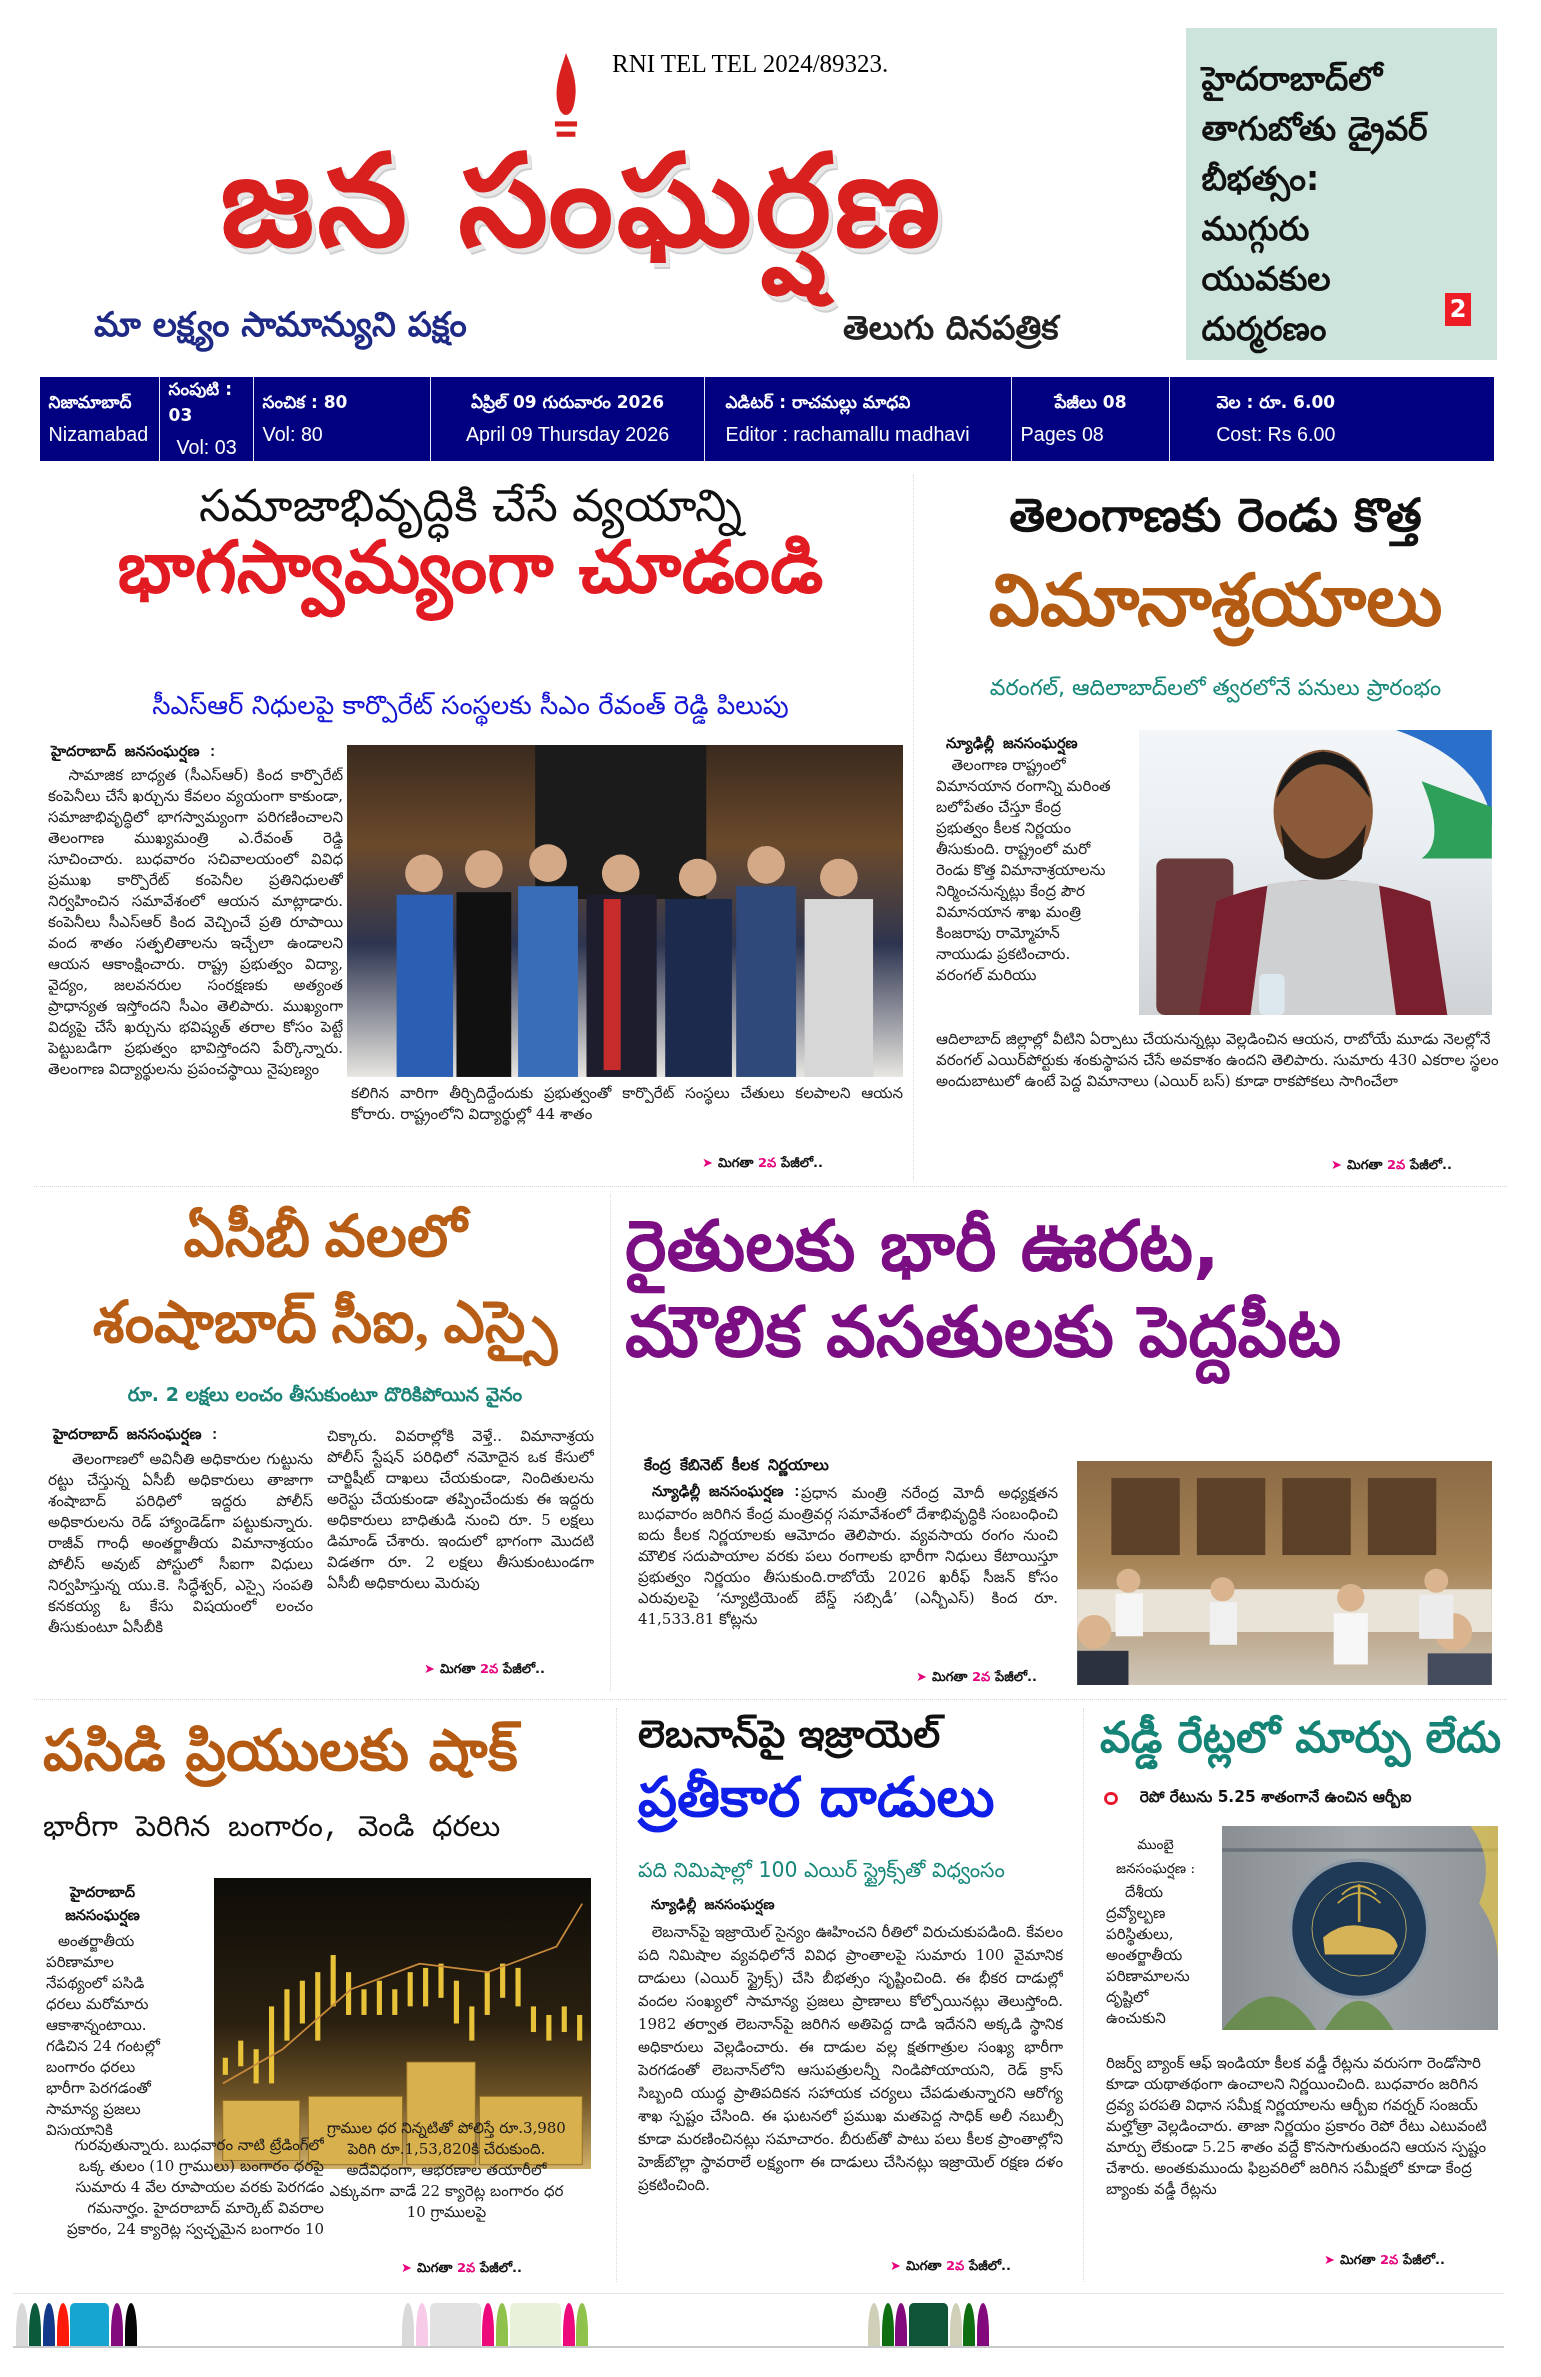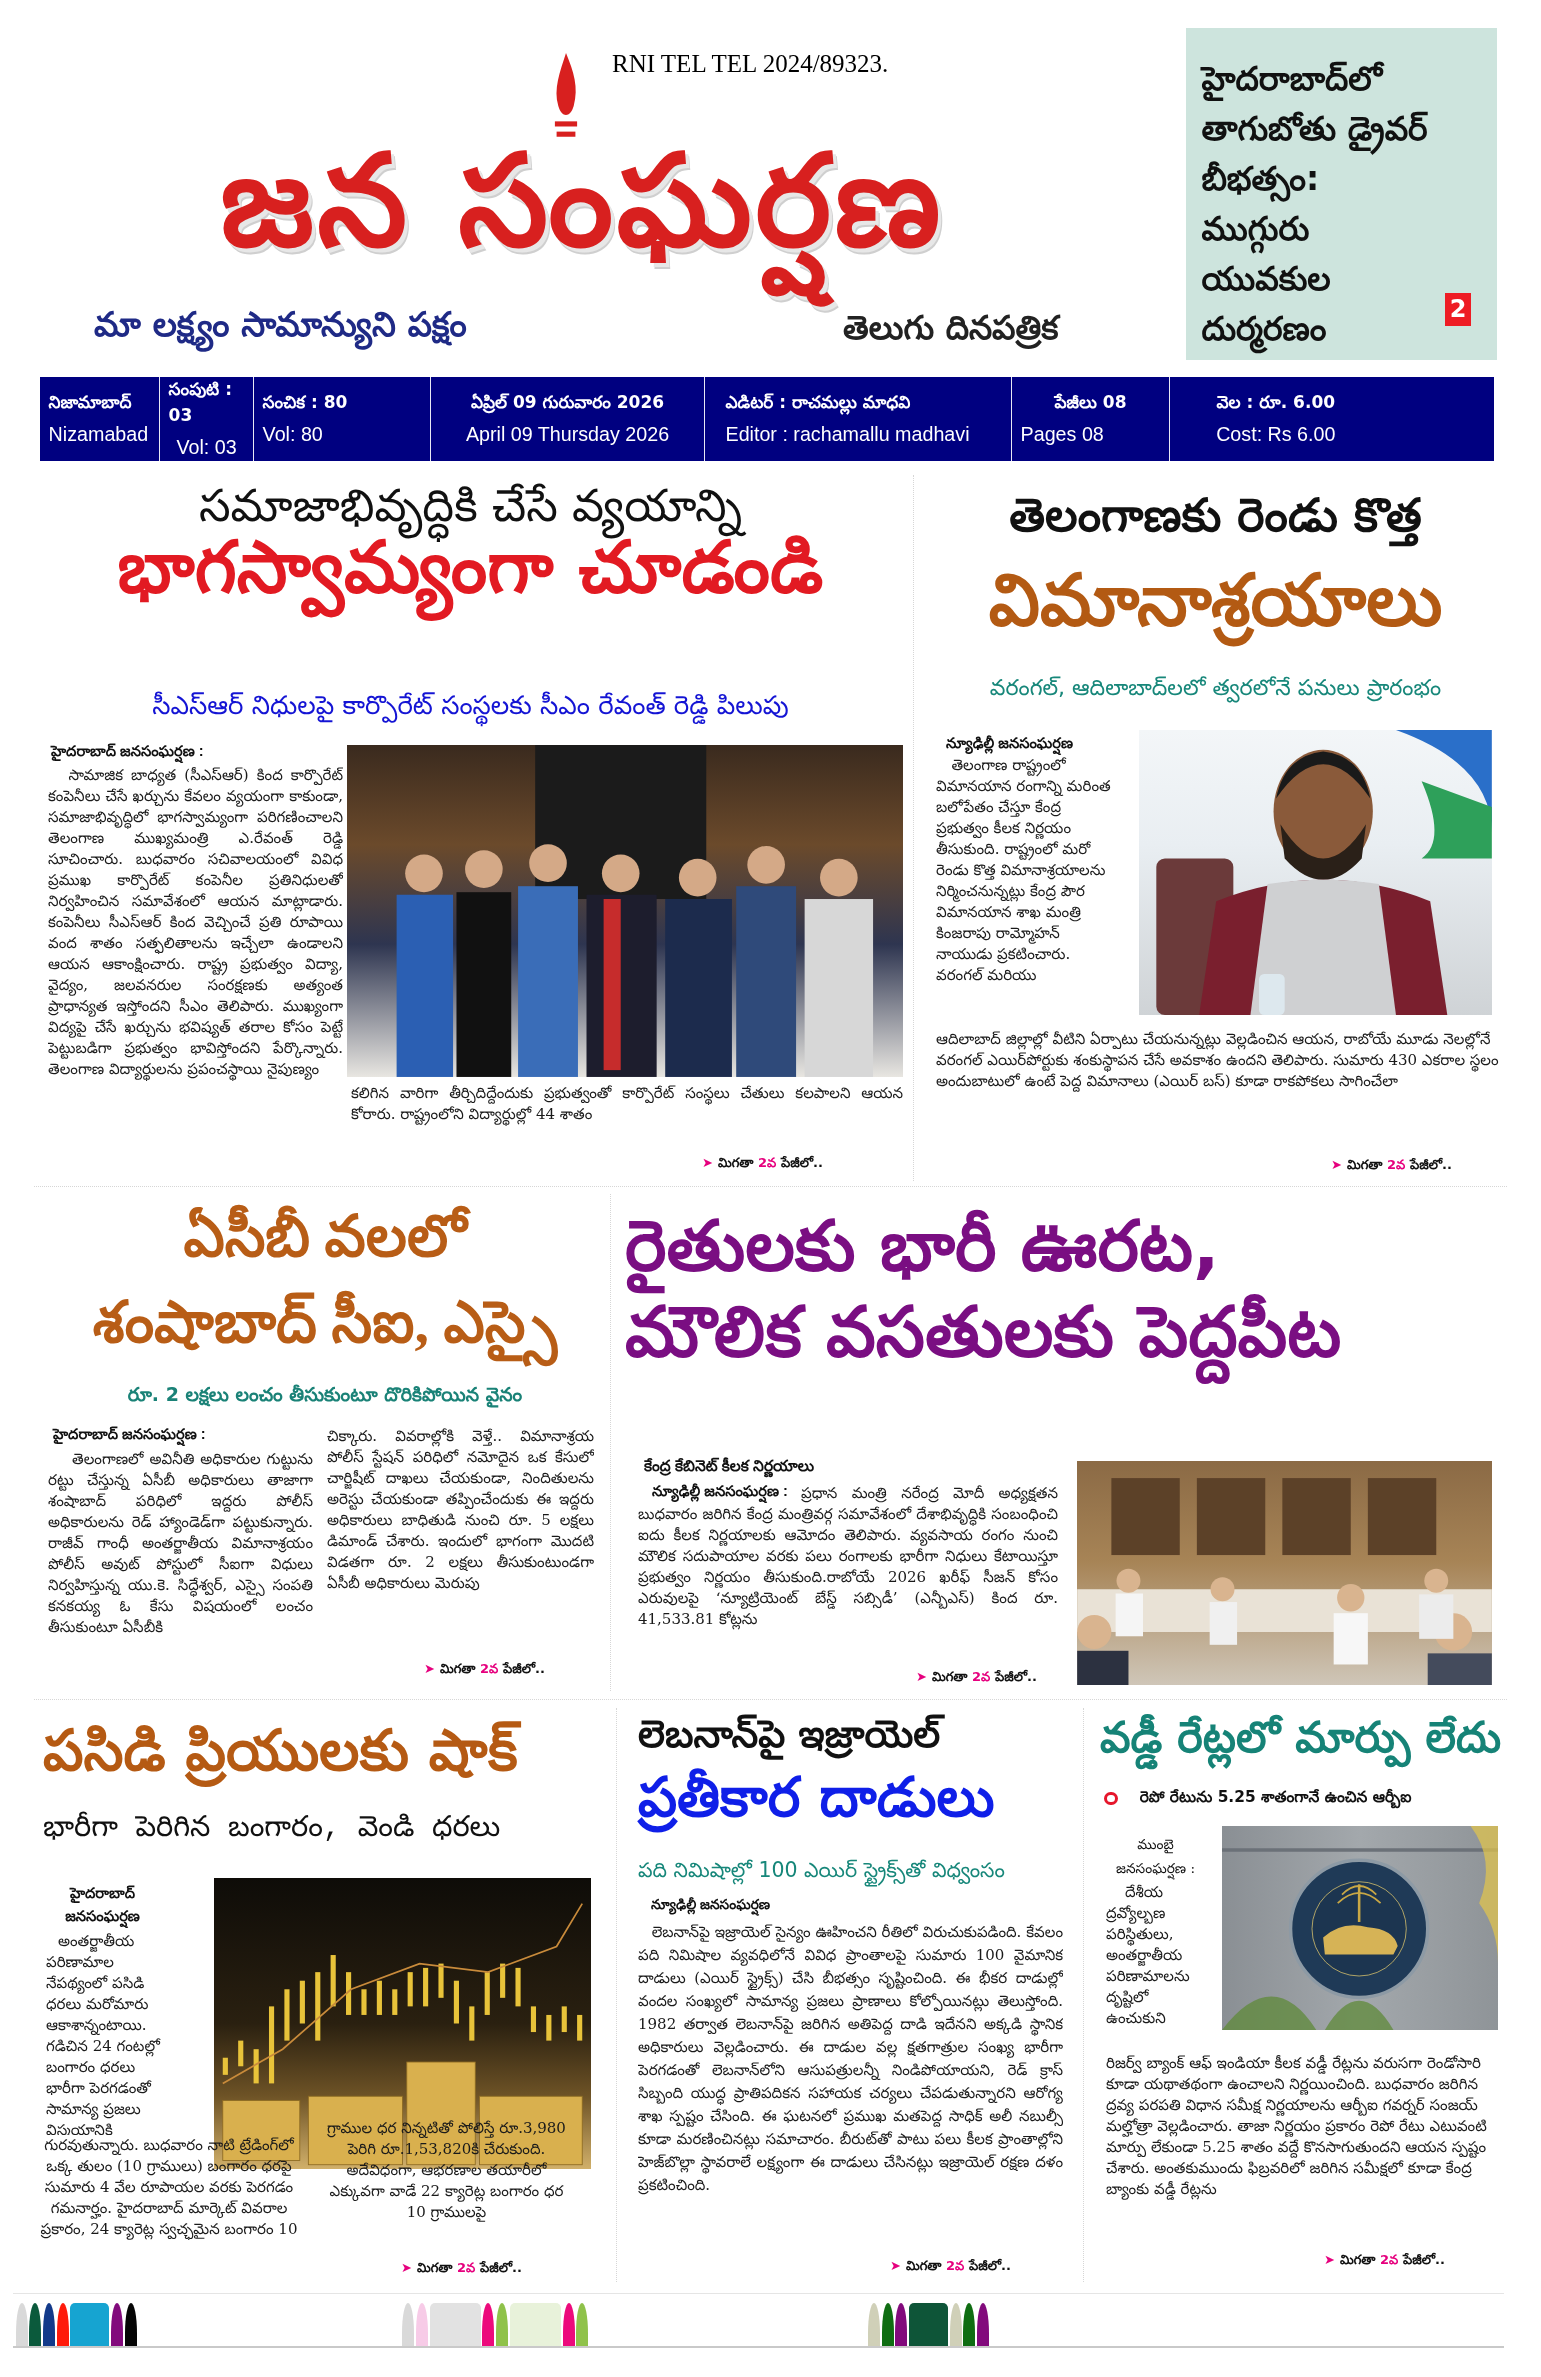--- a/index.html
+++ b/index.html
@@ -22,21 +22,21 @@
 #infobar{left:40px;top:377px;width:1454px;height:84px;background:#000080;display:flex;color:#fff}
 #infobar .cell{height:100%;display:flex;flex-direction:column;justify-content:center;padding:0 8.6px;border-right:1.7px solid #e8e8f5}
 #infobar .cell:last-child{border-right:none}
 #infobar .te{font-size:17px;font-weight:bold;line-height:26px}
 #infobar .en{font-family:"Liberation Sans",sans-serif;font-size:19.7px;line-height:29px;margin-top:5.1px}
 
 
 .rule-v{position:absolute;border-left:1.7px dotted #d6d6d6}
 .rule-h{position:absolute;border-top:1.7px dotted #d6d6d6}
 .body{font-family:"DejaVu Serif",serif;font-size:15px;line-height:21px;color:#1a1a1a;text-align:justify}
-.dateline{font-family:Liberation Sans, sans-serif;font-weight:bold;font-size:14.6px;color:#111}
+.dateline{font-family:Liberation Mono, monospace;font-weight:bold;font-size:14.6px;color:#111}
 .cont{font-family:"DejaVu Sans",sans-serif;font-weight:bold;font-size:13px;color:#111;white-space:nowrap}
 .cont .arr{color:#e6007e;margin-right:5.1px}
 .cont .pg{color:#e6007e}
 .photo{position:absolute;overflow:hidden}
 
 
 #s1-kicker{left:34px;top:479px;width:873px;text-align:center;font-family:"DejaVu Serif",serif;font-size:45px;color:#111}
 #s1-head{left:34px;top:524px;width:873px;text-align:center;font-family:"DejaVu Serif",serif;font-size:72px;font-weight:bold;color:#e21a22}
 #s1-sub{left:34px;top:690px;width:873px;text-align:center;font-family:"DejaVu Sans",sans-serif;font-size:26px;color:#1414d4}
 
@@ -276,21 +276,21 @@
       </g>
       <polyline points="10,240 80,200 160,130 240,100 320,110 400,80 430,30" fill="none" stroke="#c98b3b" stroke-width="2"></polyline>
       <g fill="#d9b04e" stroke="#8d6a22">
           <rect x="10" y="260" width="90" height="70"></rect>
           <rect x="110" y="255" width="110" height="80"></rect>
           <rect x="225" y="215" width="80" height="120"></rect>
           <rect x="310" y="255" width="120" height="80"></rect>
         </g>
     </svg>
   </div>
-  <div class="abs body" style="left:30px;top:2135px;width:278px;height:128px;overflow:hidden;text-align:center">గురవుతున్నారు. బుధవారం నాటి ట్రేడింగ్‌లో ఒక్క తులం (10 గ్రాములు) బంగారం ధరపై సుమారు 4 వేల రూపాయల వరకు పెరగడం గమనార్హం. హైదరాబాద్ మార్కెట్ వివరాల ప్రకారం, 24 క్యారెట్ల స్వచ్ఛమైన బంగారం 10</div>
+  <div class="abs body" style="left:46px;top:2135px;width:278px;height:128px;overflow:hidden;text-align:right">గురవుతున్నారు. బుధవారం నాటి ట్రేడింగ్‌లో ఒక్క తులం (10 గ్రాములు) బంగారం ధరపై సుమారు 4 వేల రూపాయల వరకు పెరగడం గమనార్హం. హైదరాబాద్ మార్కెట్ వివరాల ప్రకారం, 24 క్యారెట్ల స్వచ్ఛమైన బంగారం 10</div>
   <div class="abs body" style="left:318px;top:2118px;width:257px;height:128px;overflow:hidden;text-align:center">గ్రాముల ధర నిన్నటితో పోలిస్తే రూ.3,980 పెరిగి రూ.1,53,820కి చేరుకుంది. అదేవిధంగా, ఆభరణాల తయారీలో ఎక్కువగా వాడే 22 క్యారెట్ల బంగారం ధర 10 గ్రాములపై</div>
   <div class="abs cont" style="left:401px;top:2260px"><span class="arr">➤</span><span>మిగతా</span> <span class="pg">2వ</span> <span>పేజీలో..</span></div>
 </article>
 
 <article>
   <div class="abs" id="s6-kicker">లెబనాన్‌పై ఇజ్రాయెల్</div>
   <h1 class="abs" id="s6-head">ప్రతీకార దాడులు</h1>
   <div class="abs" id="s6-sub">పది నిమిషాల్లో 100 ఎయిర్ స్ట్రైక్స్‌తో విధ్వంసం</div>
   <div class="abs dateline" style="left:651px;top:1897px;font-size:13.7px">న్యూఢిల్లీ జనసంఘర్షణ</div>
   <div class="abs body" style="left:638px;top:1921px;width:425px;height:334px;overflow:hidden;text-indent:13.7px;line-height:23px">లెబనాన్‌పై ఇజ్రాయెల్ సైన్యం ఊహించని రీతిలో విరుచుకుపడింది. కేవలం పది నిమిషాల వ్యవధిలోనే వివిధ ప్రాంతాలపై సుమారు 100 వైమానిక దాడులు (ఎయిర్ స్ట్రైక్స్) చేసి బీభత్సం సృష్టించింది. ఈ భీకర దాడుల్లో వందల సంఖ్యలో సామాన్య ప్రజలు ప్రాణాలు కోల్పోయినట్లు తెలుస్తోంది. 1982 తర్వాత లెబనాన్‌పై జరిగిన అతిపెద్ద దాడి ఇదేనని అక్కడి స్థానిక అధికారులు వెల్లడించారు. ఈ దాడుల వల్ల క్షతగాత్రుల సంఖ్య భారీగా పెరగడంతో లెబనాన్‌లోని ఆసుపత్రులన్నీ నిండిపోయాయని, రెడ్ క్రాస్ సిబ్బంది యుద్ధ ప్రాతిపదికన సహాయక చర్యలు చేపడుతున్నారని ఆరోగ్య శాఖ స్పష్టం చేసింది. ఈ ఘటనలో ప్రముఖ మతపెద్ద సాధిక్ అలీ నబుల్సీ కూడా మరణించినట్లు సమాచారం. బీరుట్‌తో పాటు పలు కీలక ప్రాంతాల్లోని హెజ్‌బొల్లా స్థావరాలే లక్ష్యంగా ఈ దాడులు చేసినట్లు ఇజ్రాయెల్ రక్షణ దళం ప్రకటించింది.</div>

